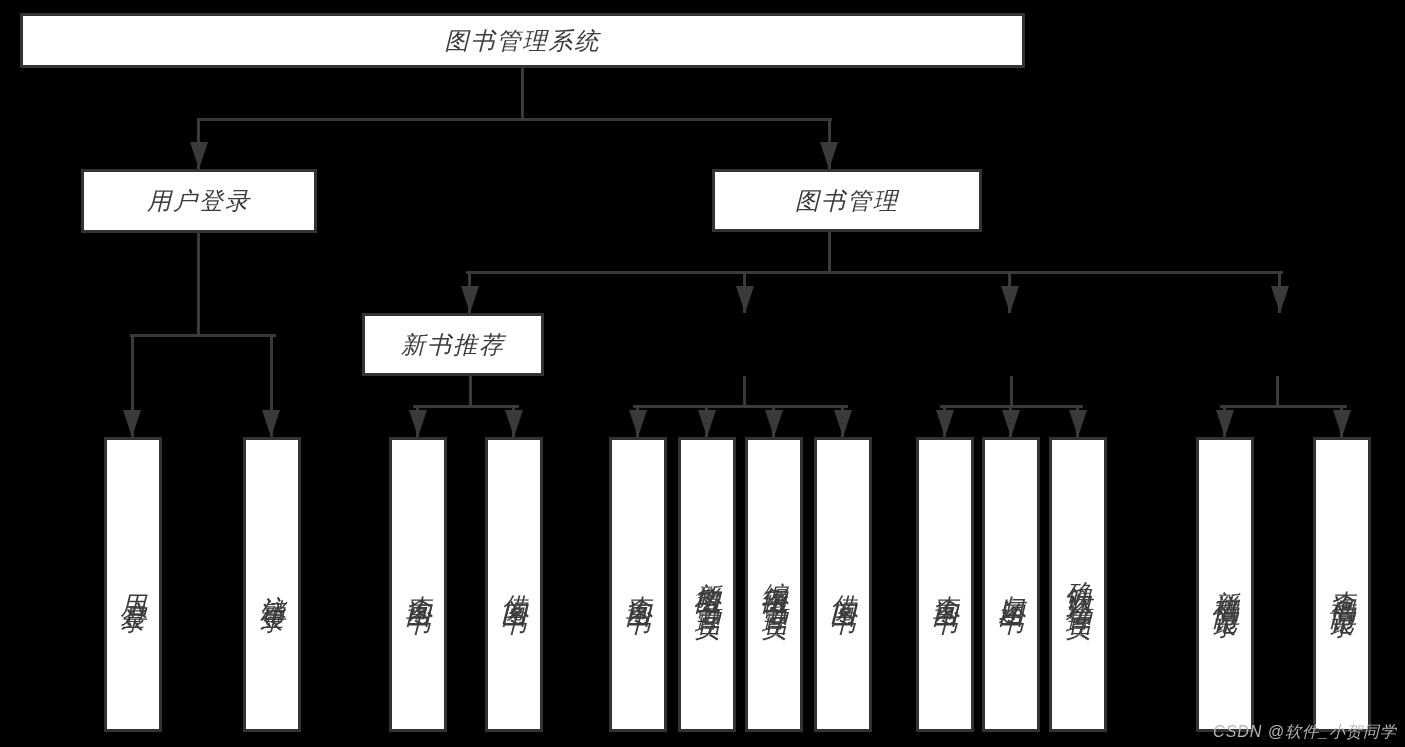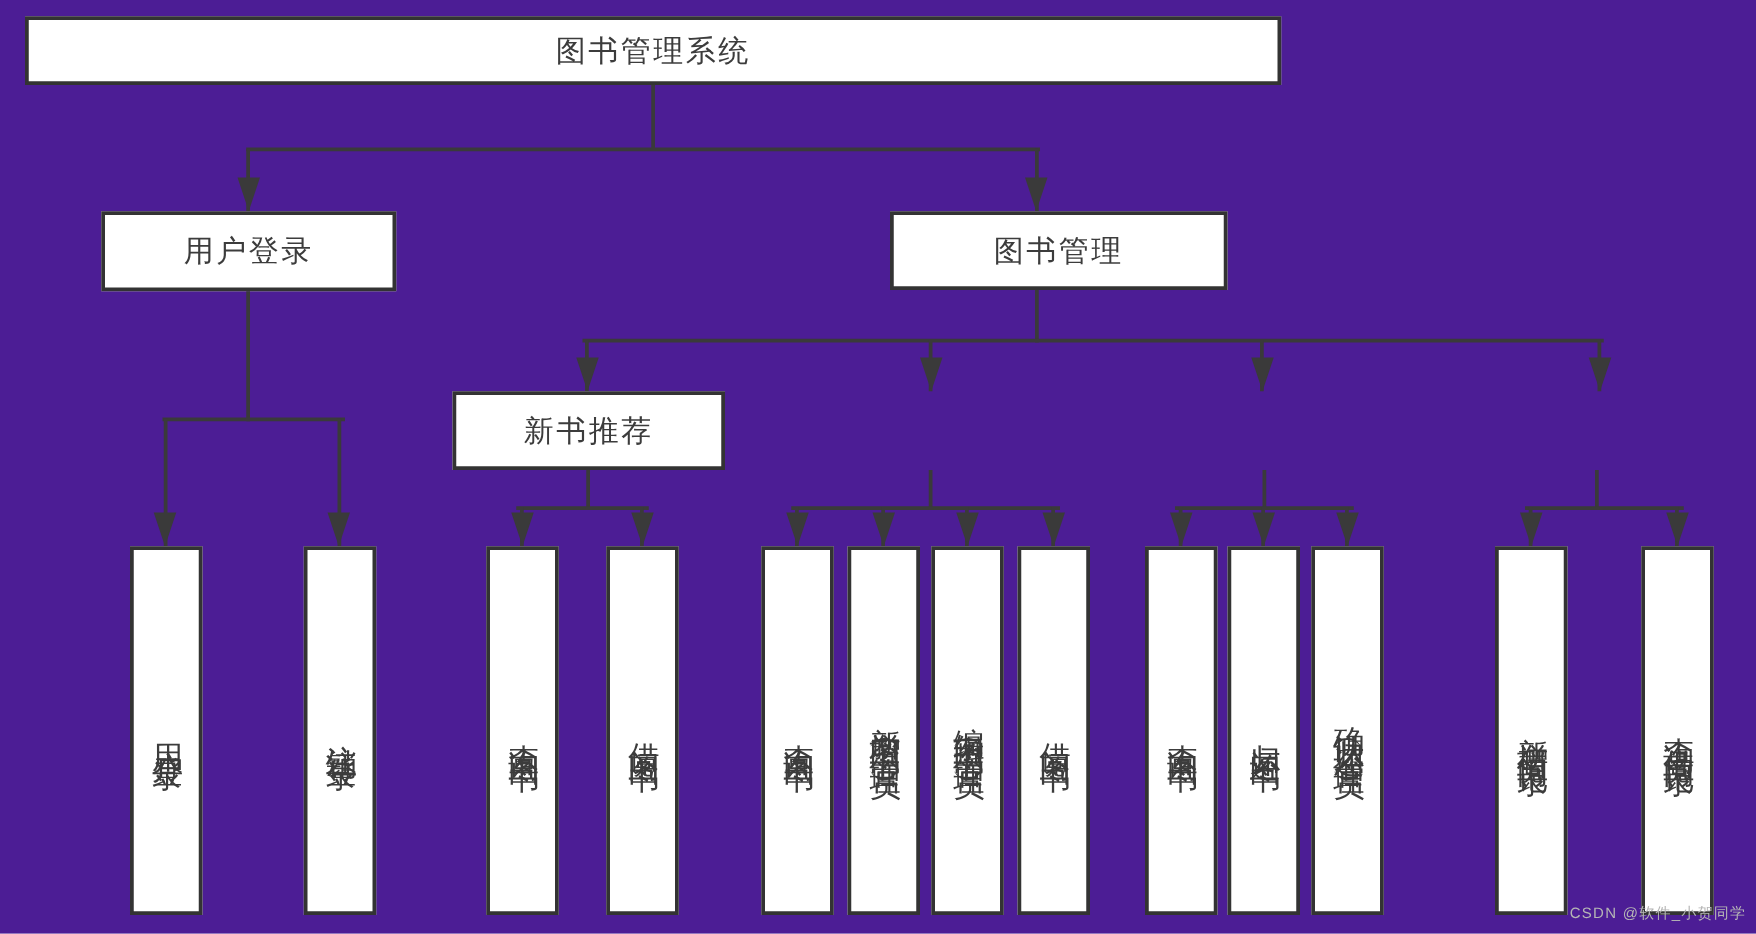--- a/index.html
+++ b/index.html
@@ -1,36 +1,37 @@
 <!DOCTYPE html>
 <html><head>
 <meta charset="utf-8">
 <style>
   html,body{margin:0;padding:0;background:#ffffff;}
   .stage{
-    position:relative;width:1405px;height:747px;background:#4c1d95;overflow:hidden;
+    position:relative;width:1405px;height:747px;background:#000000;overflow:hidden;
     font-family:"Liberation Sans",sans-serif;
+    font-style:italic;
   }
   .node{
     position:absolute;box-sizing:border-box;border:3px solid #333333;background:#ffffff;
     display:flex;align-items:center;justify-content:center;color:#3c3c3c;
   }
   .node.h span{font-size:24px;letter-spacing:2px;white-space:nowrap;}
   .node.v span{
     writing-mode:vertical-rl;text-orientation:mixed;
     font-size:25px;letter-spacing:5px;line-height:1;white-space:nowrap;
   }
   .line{position:absolute;background:#3a3a3a;}
   .arrow{
     position:absolute;width:0;height:0;
     border-left:9px solid transparent;border-right:9px solid transparent;
     border-top:27px solid #3a3a3a;
   }
   .watermark{
-    position:absolute;top:722px;right:8px;font-size:12px;color:#b5b5b5;
+    position:absolute;top:722px;right:8px;font-size:16px;color:#b5b5b5;
     letter-spacing:1px;white-space:nowrap;
   }
 </style>
 </head>
 <body>
 
 <div class="stage">
 
   <div class="node h" style="left:20px;top:13px;width:1005px;height:55px">
     <span>图书管理系统</span>
@@ -61,21 +62,21 @@
   <div class="line" style="left:466px;top:271px;width:817px;height:3px"></div>
   <div class="line" style="left:468px;top:272px;width:3px;height:41px"></div>
   <div class="arrow" style="left:461px;top:286px"></div>
   <div class="line" style="left:743px;top:272px;width:3px;height:41px"></div>
   <div class="arrow" style="left:736px;top:286px"></div>
   <div class="line" style="left:1008px;top:272px;width:3px;height:41px"></div>
   <div class="arrow" style="left:1001px;top:286px"></div>
   <div class="line" style="left:1278px;top:272px;width:3px;height:41px"></div>
   <div class="arrow" style="left:1271px;top:286px"></div>
 
-  <div class="node h" style="left:362px;top:313px;width:218px;height:63px">
+  <div class="node h" style="left:362px;top:313px;width:182px;height:63px">
     <span>新书推荐</span>
   </div>
 
   <div class="line" style="left:469px;top:376px;width:3px;height:32px"></div>
   <div class="line" style="left:413px;top:405px;width:106px;height:3px"></div>
   <div class="line" style="left:416px;top:406px;width:3px;height:31px"></div>
   <div class="arrow" style="left:409px;top:410px"></div>
   <div class="line" style="left:512px;top:406px;width:3px;height:31px"></div>
   <div class="arrow" style="left:505px;top:410px"></div>
 

